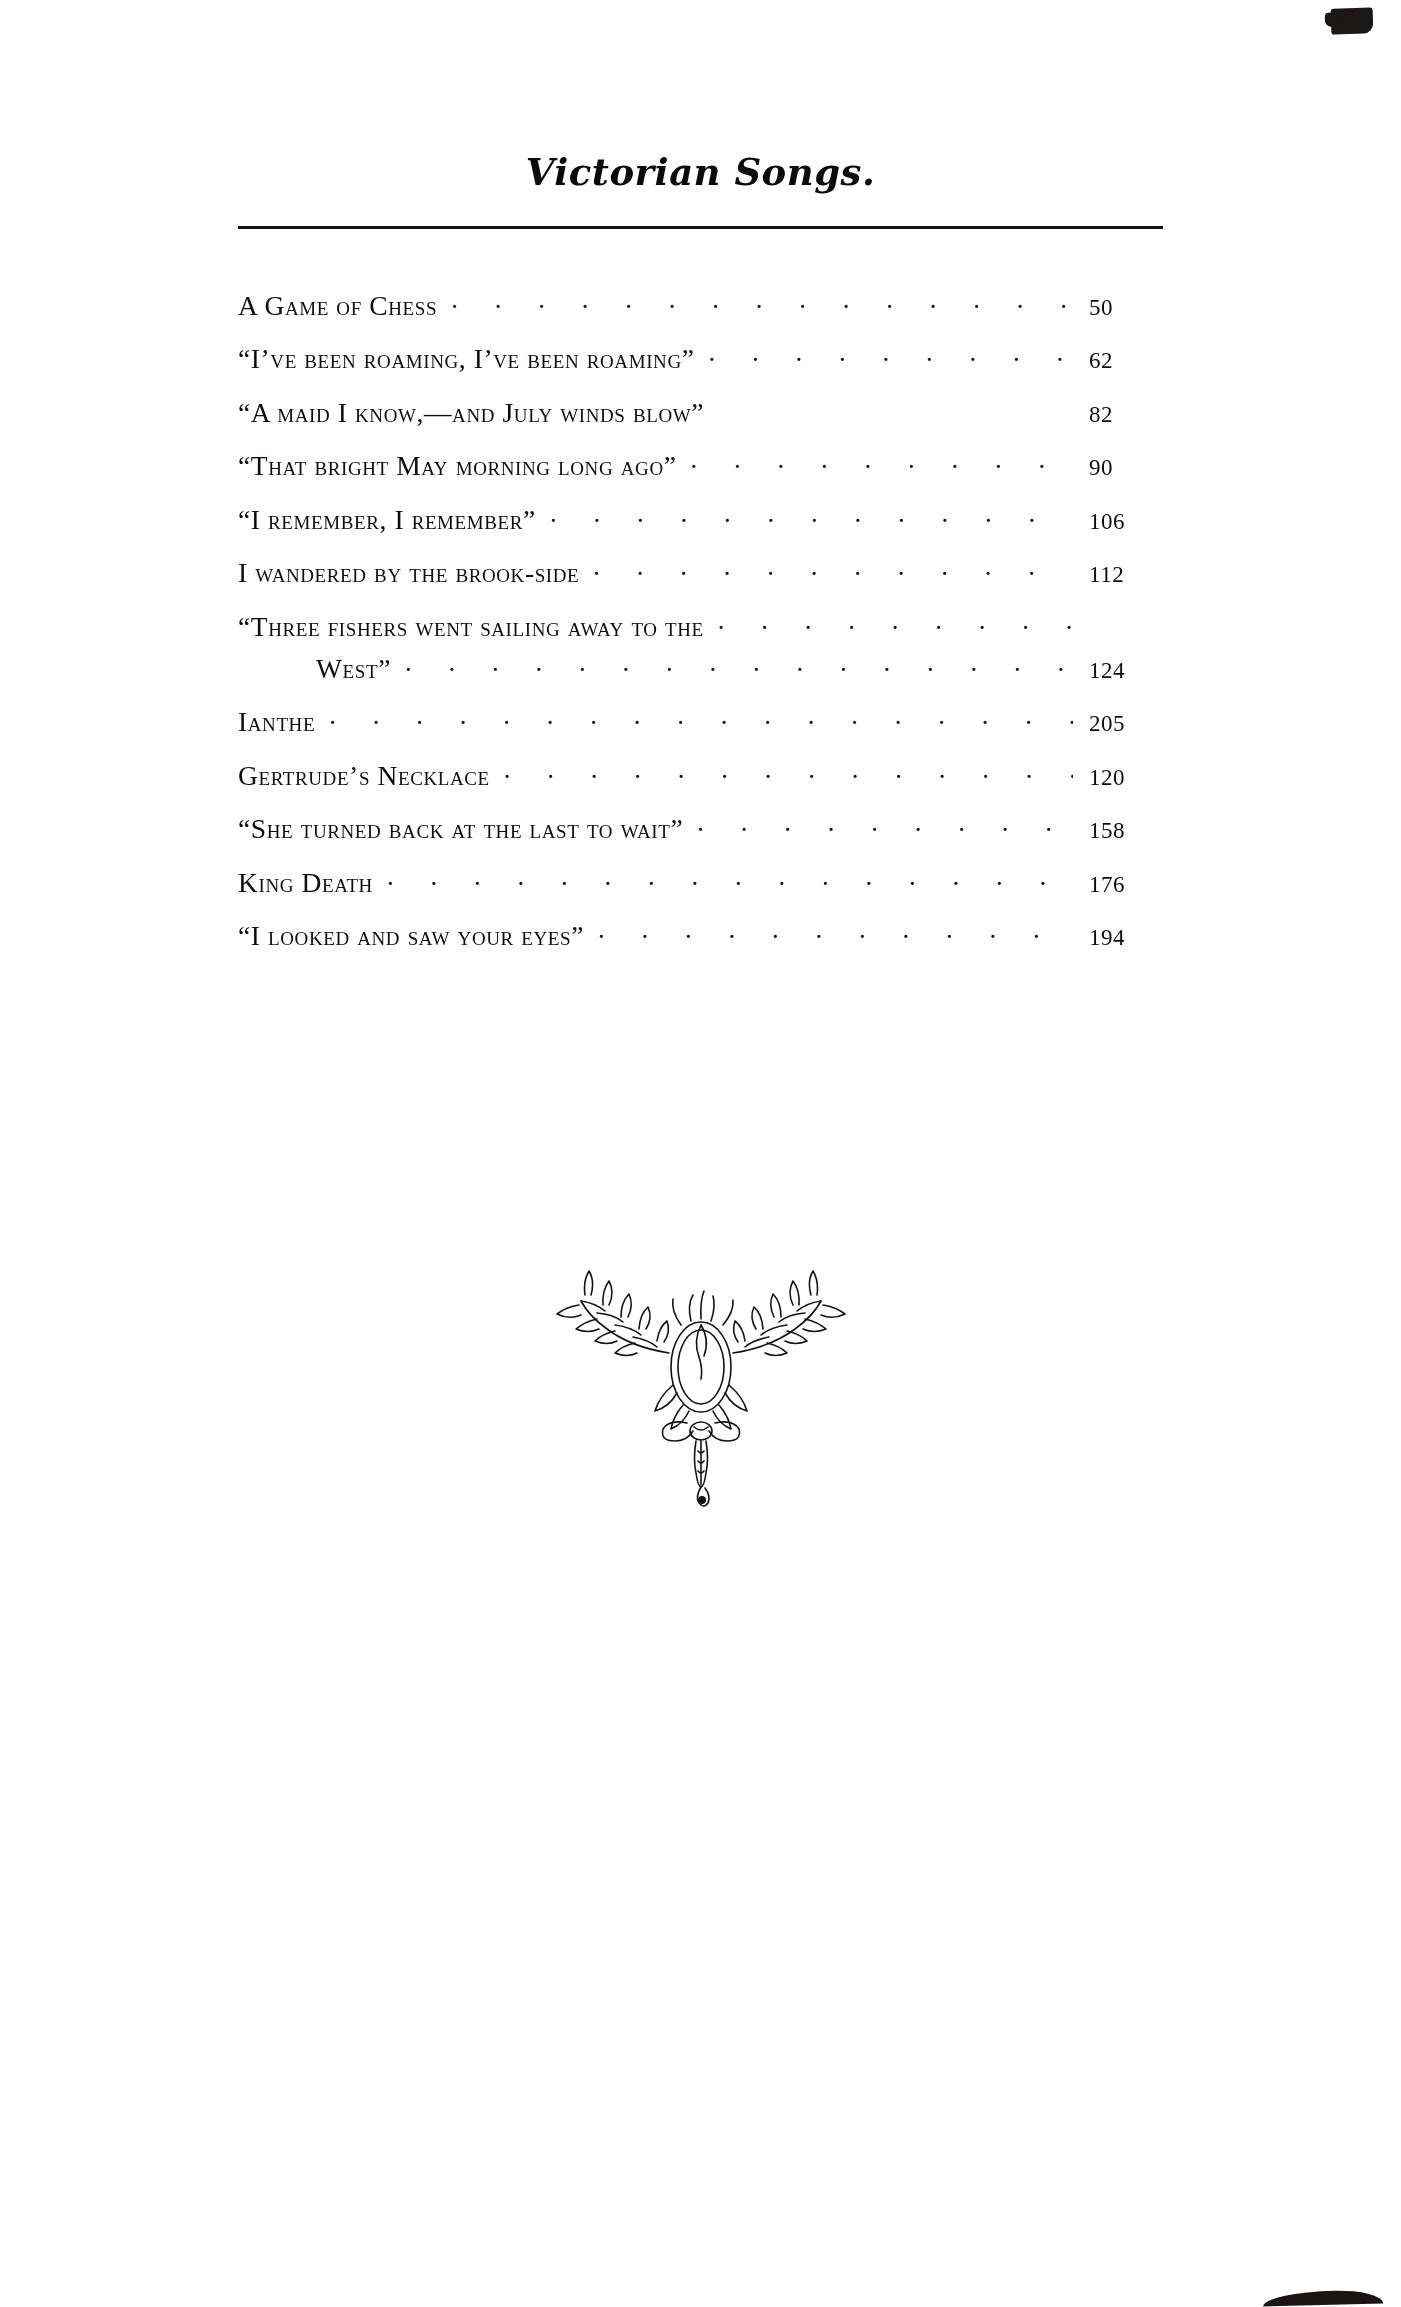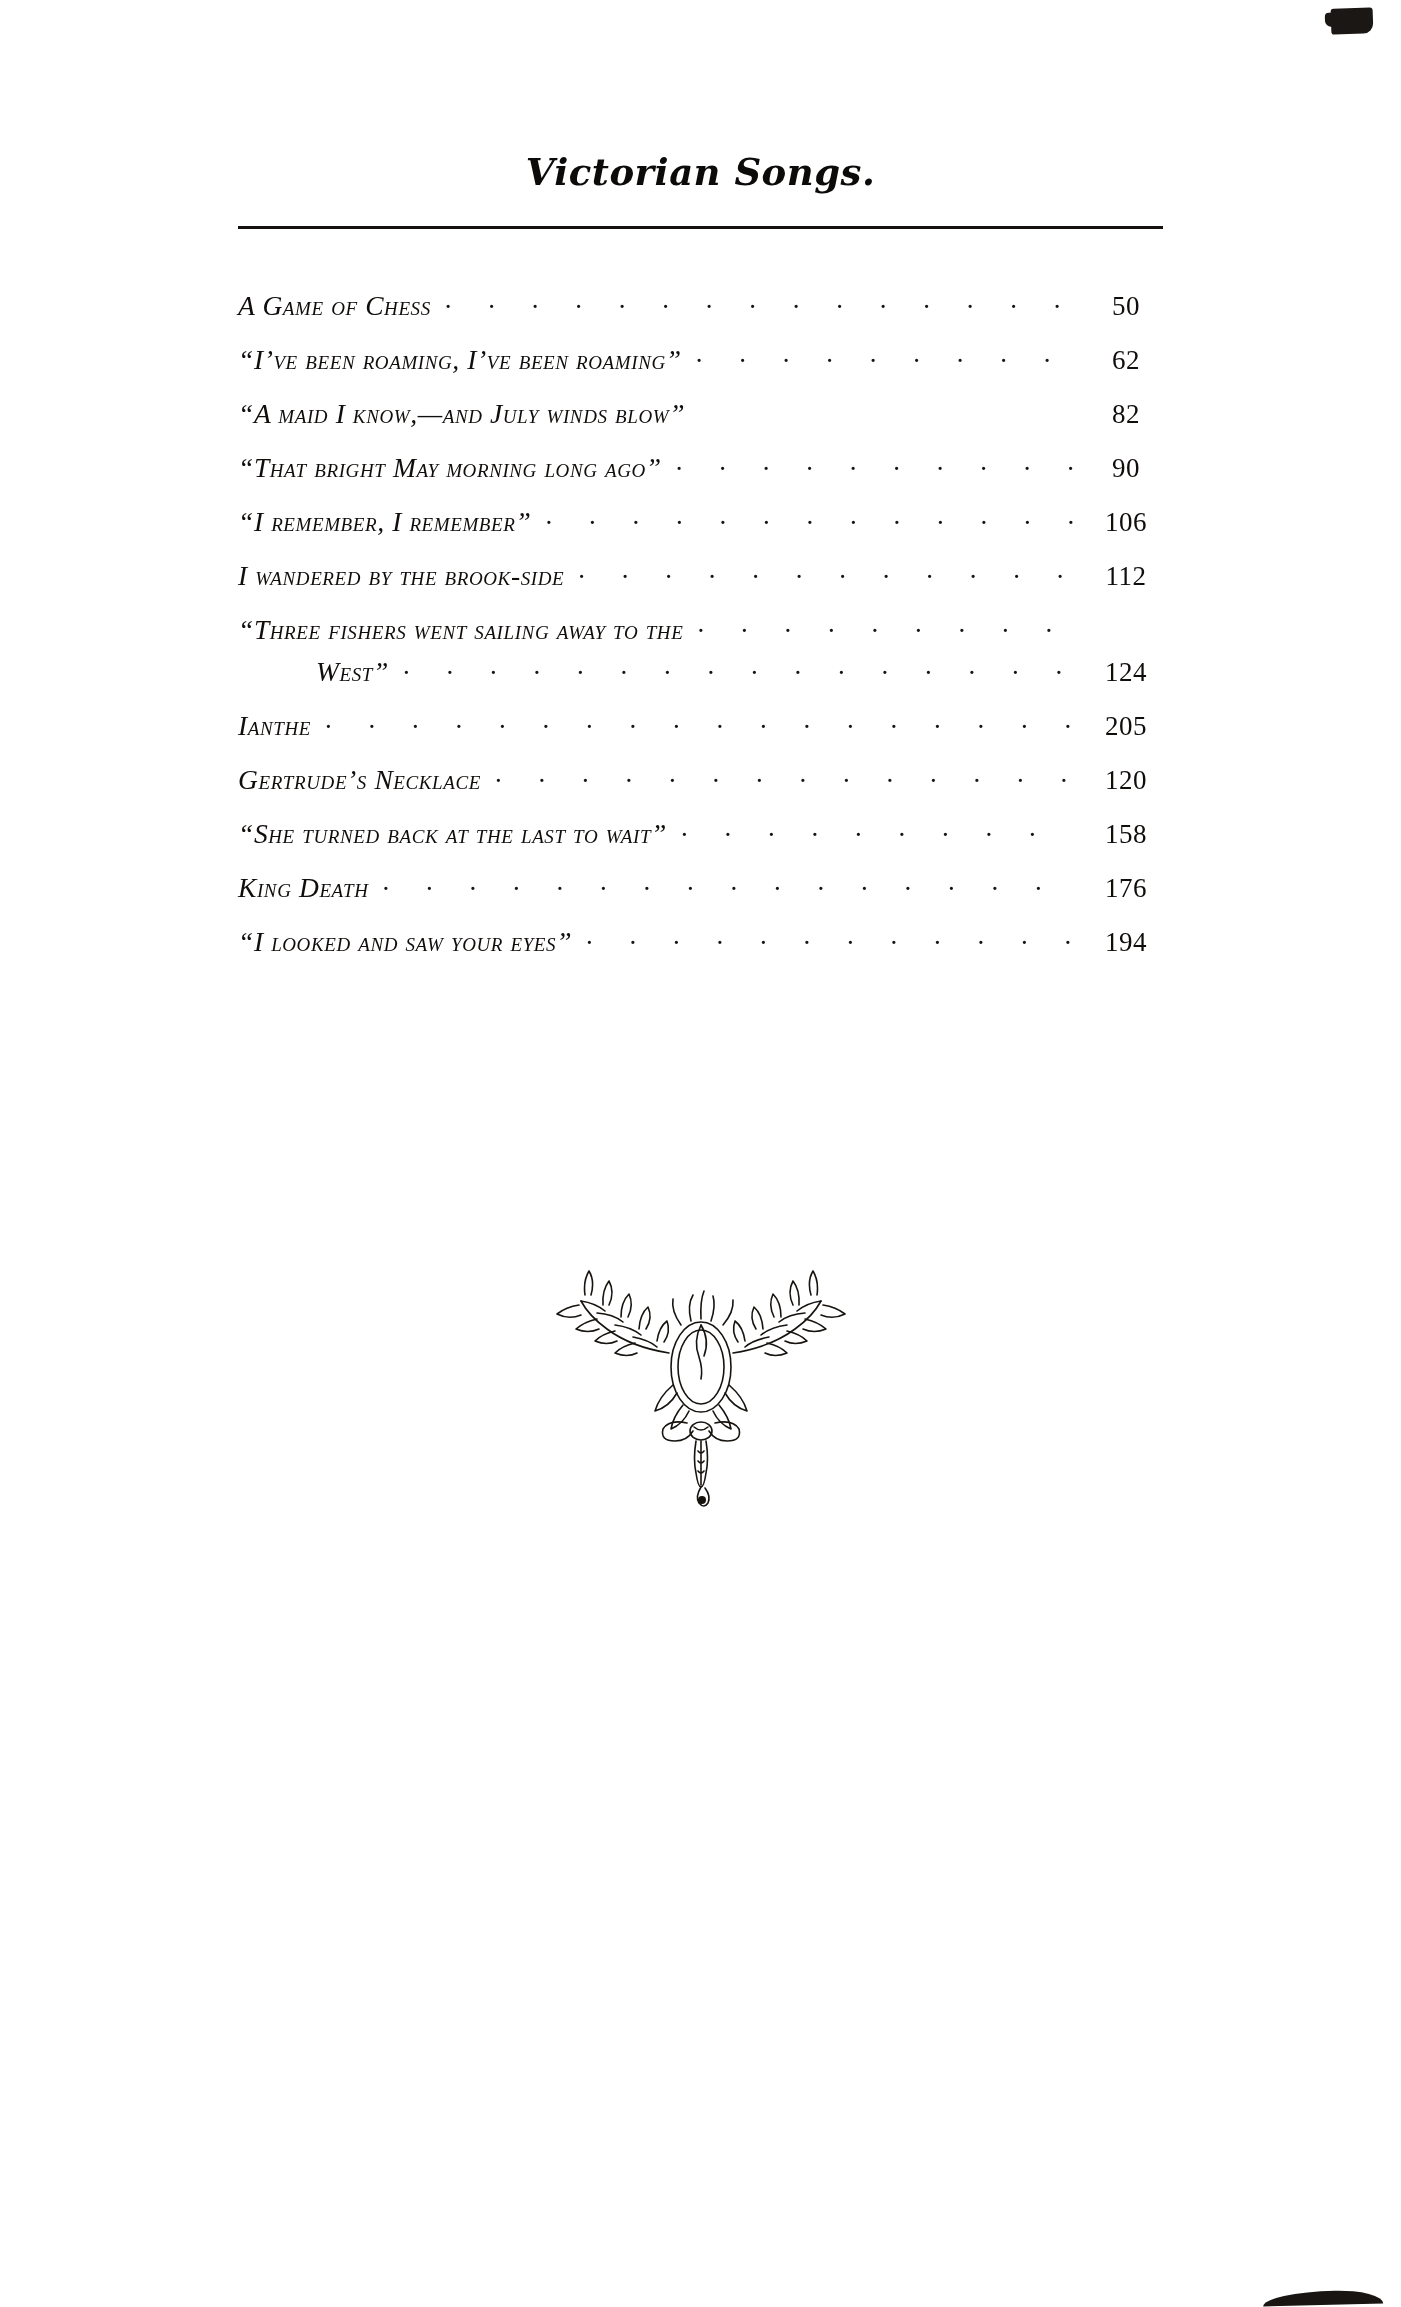--- a/index.html
+++ b/index.html
@@ -83,21 +83,20 @@
     font-variant: small-caps;
     font-size: 27.5px;
     letter-spacing: 0.6px;
     line-height: 1;
     margin-bottom: 21.5px;
     white-space: nowrap;
   }
   .toc-title {
     flex: 0 0 auto;
     padding-right: 10px;
-    font-style: italic;
   }
   .toc-leader {
     flex: 1 1 auto;
     position: relative;
     height: 1em;
     overflow: hidden;
     margin: 0 4px;
   }
   .toc-leader:before {
     content: ". . . . . . . . . . . . . . . . . . . . . . . . . . . . . . . . . . . . . . . . . . . .";
@@ -105,24 +104,24 @@
     left: 0;
     bottom: 0.07em;
     letter-spacing: 15px;
     font-size: 27px;
     color: #15120f;
     white-space: nowrap;
   }
   .toc-page {
     flex: 0 0 auto;
     width: 74px;
-    text-align: center;
+    text-align: left;
     padding-left: 12px;
     font-variant: normal;
-    font-size: 27px;
+    font-size: 23px;
     letter-spacing: 0.5px;
   }
   
   .toc-row.nodots .toc-leader:before { content: ""; }
   .toc-row.nodots .toc-leader { flex: 1 1 auto; }
 
   .toc-row.wrap-first {
     margin-bottom: 10px;
   }
   .toc-row.cont .toc-title {

